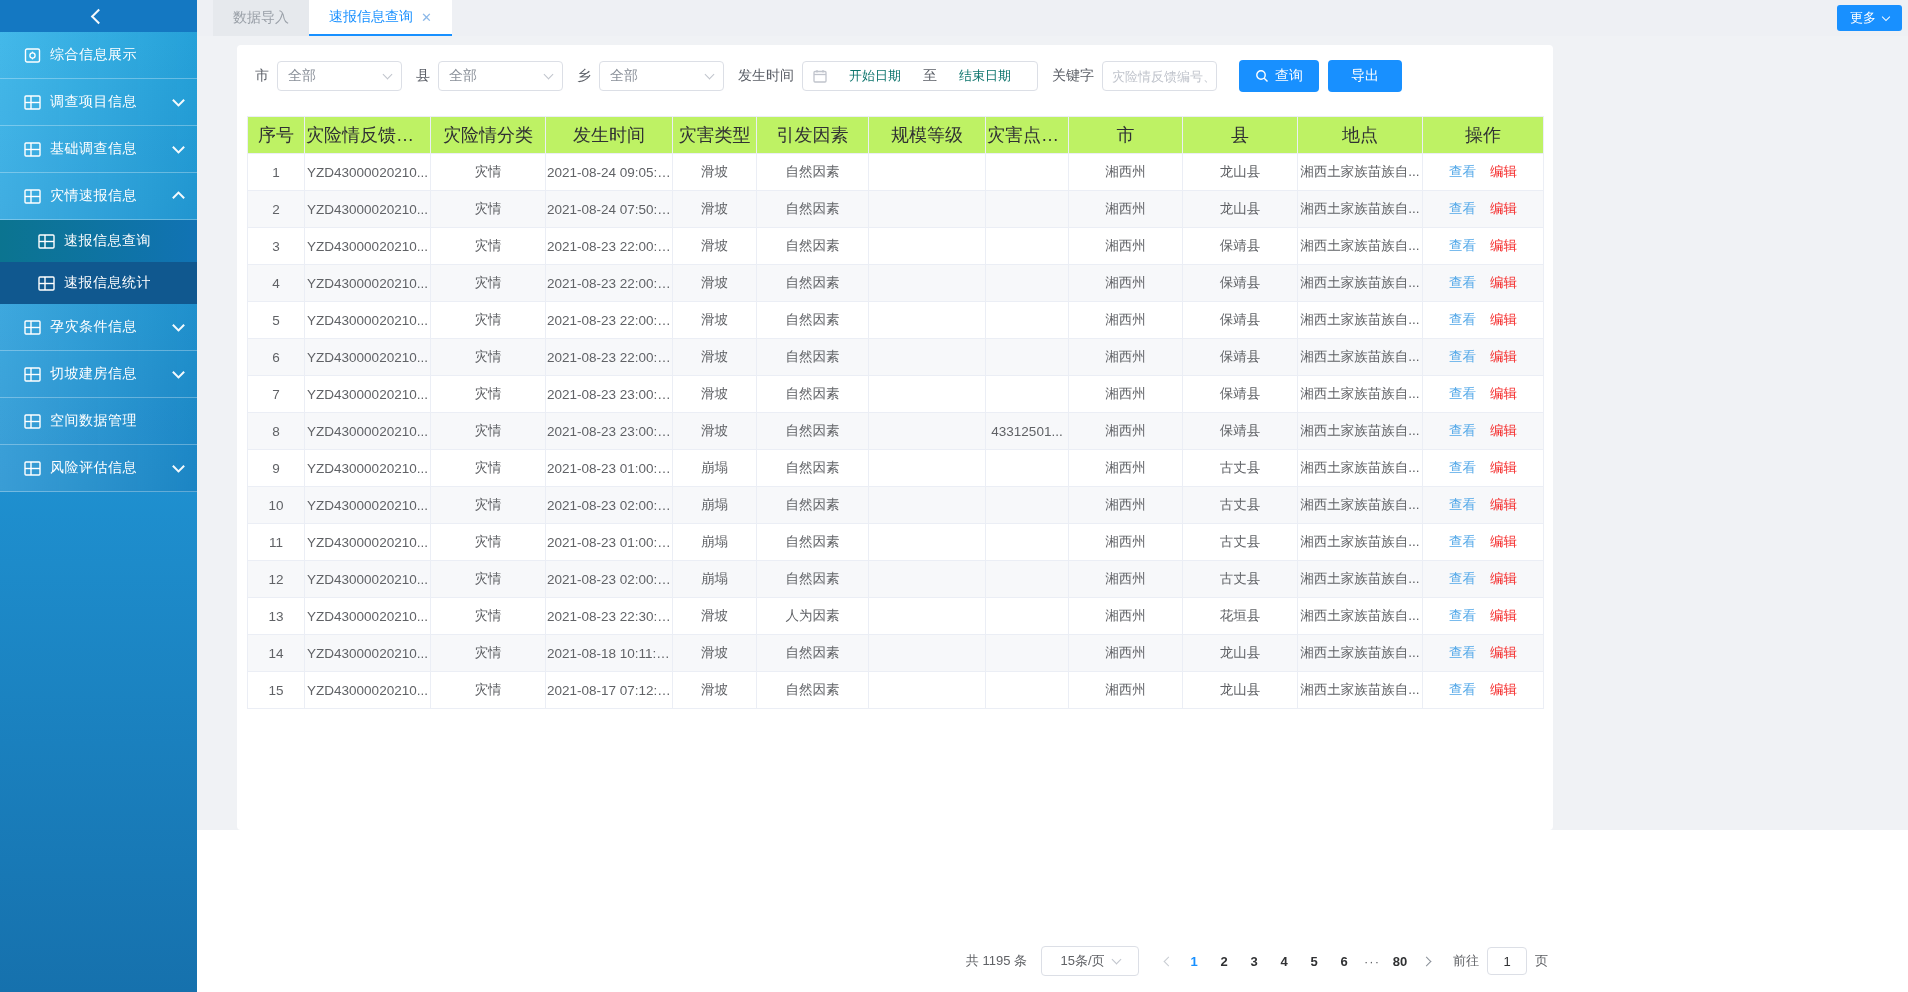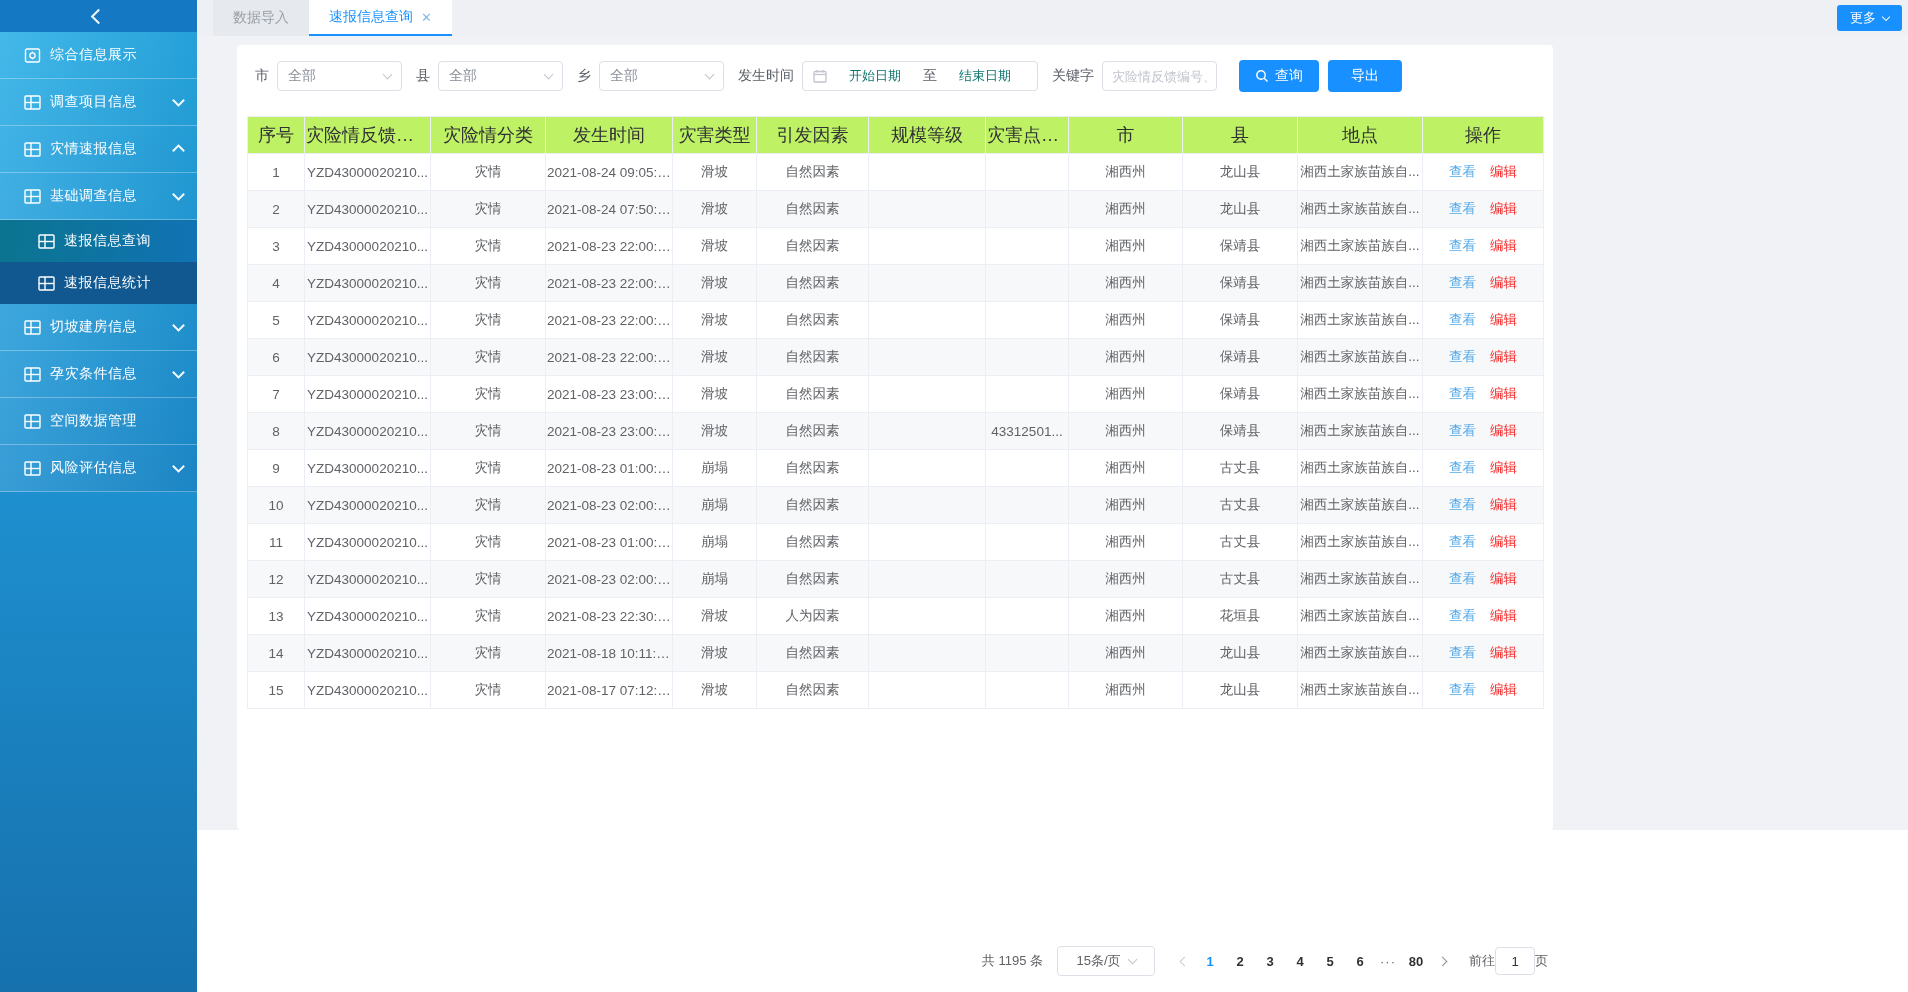--- a/index.html
+++ b/index.html
@@ -74,21 +74,21 @@
   .pg-total{margin-right:14px;}
   .pg-size{width:96px;height:28px;border:1px solid #dcdfe6;border-radius:4px;display:flex;align-items:center;
            justify-content:center;gap:8px;margin-right:18px;cursor:pointer;background:#fff;}
   .pg-arrow{width:22px;display:flex;justify-content:center;cursor:pointer;}
   .pg-arrow .gchev{margin-top:0;}
   .pg-arrow.prev .gchev{transform:rotate(135deg);border-color:#c8ccd2;}
   .pg-arrow.next .gchev{transform:rotate(-45deg);border-color:#8a9099;}
   .pg-num{min-width:26px;text-align:center;font-weight:bold;color:#303133;cursor:pointer;padding:0 2px;}
   .pg-num.current{color:#1890ff;}
   .pg-ellipsis{min-width:26px;text-align:center;color:#606266;letter-spacing:1px;}
-  .pg-goto{margin-left:16px;display:flex;align-items:center;gap:0;}
+  .pg-goto{margin-left:16px;display:flex;align-items:center;gap:8px;}
   .pg-goto input{width:40px;height:28px;border:1px solid #dcdfe6;border-radius:4px;text-align:center;
                  font-size:13px;color:#303133;font-family:inherit;box-sizing:border-box;}
 </style>
 </head>
 <body>
 
 <div class="app">
 
   <div class="sidebar">
     <div class="collapse-bar">
@@ -112,64 +112,64 @@
           </svg>
           <span class="lbl">调查项目信息</span>
           <span class="chev down"></span>
         </div>
         <div class="side-item">
           <svg viewBox="0 0 17 15" class="sicon">
             <rect x="1" y="1" width="15" height="13" rx="1" fill="none" stroke="#fff" stroke-width="1.4"></rect>
             <line x1="7" y1="1" x2="7" y2="14" stroke="#fff" stroke-width="1.4"></line>
             <line x1="1" y1="7.5" x2="16" y2="7.5" stroke="#fff" stroke-width="1.4"></line>
           </svg>
+          <span class="lbl">基础调查信息</span>
+          <span class="chev down"></span>
+        </div>
+        <div class="side-item">
+          <svg viewBox="0 0 17 15" class="sicon">
+            <rect x="1" y="1" width="15" height="13" rx="1" fill="none" stroke="#fff" stroke-width="1.4"></rect>
+            <line x1="7" y1="1" x2="7" y2="14" stroke="#fff" stroke-width="1.4"></line>
+            <line x1="1" y1="7.5" x2="16" y2="7.5" stroke="#fff" stroke-width="1.4"></line>
+          </svg>
           <span class="lbl">灾情速报信息</span>
           <span class="chev up"></span>
         </div>
-        <div class="side-item">
-          <svg viewBox="0 0 17 15" class="sicon">
-            <rect x="1" y="1" width="15" height="13" rx="1" fill="none" stroke="#fff" stroke-width="1.4"></rect>
-            <line x1="7" y1="1" x2="7" y2="14" stroke="#fff" stroke-width="1.4"></line>
-            <line x1="1" y1="7.5" x2="16" y2="7.5" stroke="#fff" stroke-width="1.4"></line>
-          </svg>
-          <span class="lbl">基础调查信息</span>
+        <div class="side-item sub active">
+          <svg viewBox="0 0 17 15" class="sicon">
+            <rect x="1" y="1" width="15" height="13" rx="1" fill="none" stroke="#fff" stroke-width="1.4"></rect>
+            <line x1="7" y1="1" x2="7" y2="14" stroke="#fff" stroke-width="1.4"></line>
+            <line x1="1" y1="7.5" x2="16" y2="7.5" stroke="#fff" stroke-width="1.4"></line>
+          </svg>
+          <span class="lbl">速报信息查询</span>
+        </div>
+        <div class="side-item sub">
+          <svg viewBox="0 0 17 15" class="sicon">
+            <rect x="1" y="1" width="15" height="13" rx="1" fill="none" stroke="#fff" stroke-width="1.4"></rect>
+            <line x1="7" y1="1" x2="7" y2="14" stroke="#fff" stroke-width="1.4"></line>
+            <line x1="1" y1="7.5" x2="16" y2="7.5" stroke="#fff" stroke-width="1.4"></line>
+          </svg>
+          <span class="lbl">速报信息统计</span>
+        </div>
+        <div class="side-item">
+          <svg viewBox="0 0 17 15" class="sicon">
+            <rect x="1" y="1" width="15" height="13" rx="1" fill="none" stroke="#fff" stroke-width="1.4"></rect>
+            <line x1="7" y1="1" x2="7" y2="14" stroke="#fff" stroke-width="1.4"></line>
+            <line x1="1" y1="7.5" x2="16" y2="7.5" stroke="#fff" stroke-width="1.4"></line>
+          </svg>
+          <span class="lbl">孕灾条件信息</span>
           <span class="chev down"></span>
         </div>
-        <div class="side-item sub active">
-          <svg viewBox="0 0 17 15" class="sicon">
-            <rect x="1" y="1" width="15" height="13" rx="1" fill="none" stroke="#fff" stroke-width="1.4"></rect>
-            <line x1="7" y1="1" x2="7" y2="14" stroke="#fff" stroke-width="1.4"></line>
-            <line x1="1" y1="7.5" x2="16" y2="7.5" stroke="#fff" stroke-width="1.4"></line>
-          </svg>
-          <span class="lbl">速报信息查询</span>
-        </div>
-        <div class="side-item sub">
-          <svg viewBox="0 0 17 15" class="sicon">
-            <rect x="1" y="1" width="15" height="13" rx="1" fill="none" stroke="#fff" stroke-width="1.4"></rect>
-            <line x1="7" y1="1" x2="7" y2="14" stroke="#fff" stroke-width="1.4"></line>
-            <line x1="1" y1="7.5" x2="16" y2="7.5" stroke="#fff" stroke-width="1.4"></line>
-          </svg>
-          <span class="lbl">速报信息统计</span>
-        </div>
         <div class="side-item">
           <svg viewBox="0 0 17 15" class="sicon">
             <rect x="1" y="1" width="15" height="13" rx="1" fill="none" stroke="#fff" stroke-width="1.4"></rect>
             <line x1="7" y1="1" x2="7" y2="14" stroke="#fff" stroke-width="1.4"></line>
             <line x1="1" y1="7.5" x2="16" y2="7.5" stroke="#fff" stroke-width="1.4"></line>
           </svg>
           <span class="lbl">切坡建房信息</span>
-          <span class="chev down"></span>
-        </div>
-        <div class="side-item">
-          <svg viewBox="0 0 17 15" class="sicon">
-            <rect x="1" y="1" width="15" height="13" rx="1" fill="none" stroke="#fff" stroke-width="1.4"></rect>
-            <line x1="7" y1="1" x2="7" y2="14" stroke="#fff" stroke-width="1.4"></line>
-            <line x1="1" y1="7.5" x2="16" y2="7.5" stroke="#fff" stroke-width="1.4"></line>
-          </svg>
-          <span class="lbl">孕灾条件信息</span>
           <span class="chev down"></span>
         </div>
         <div class="side-item">
           <svg viewBox="0 0 17 15" class="sicon">
             <rect x="1" y="1" width="15" height="13" rx="1" fill="none" stroke="#fff" stroke-width="1.4"></rect>
             <line x1="7" y1="1" x2="7" y2="14" stroke="#fff" stroke-width="1.4"></line>
             <line x1="1" y1="7.5" x2="16" y2="7.5" stroke="#fff" stroke-width="1.4"></line>
           </svg>
           <span class="lbl">空间数据管理</span>
         </div>

